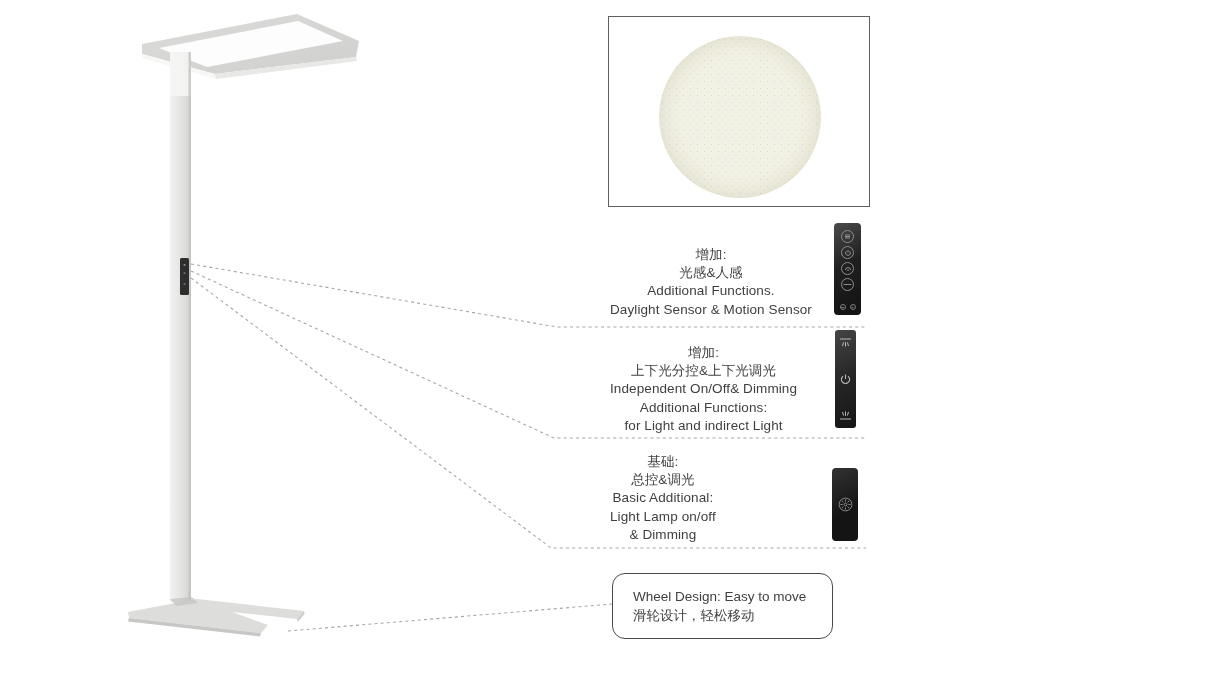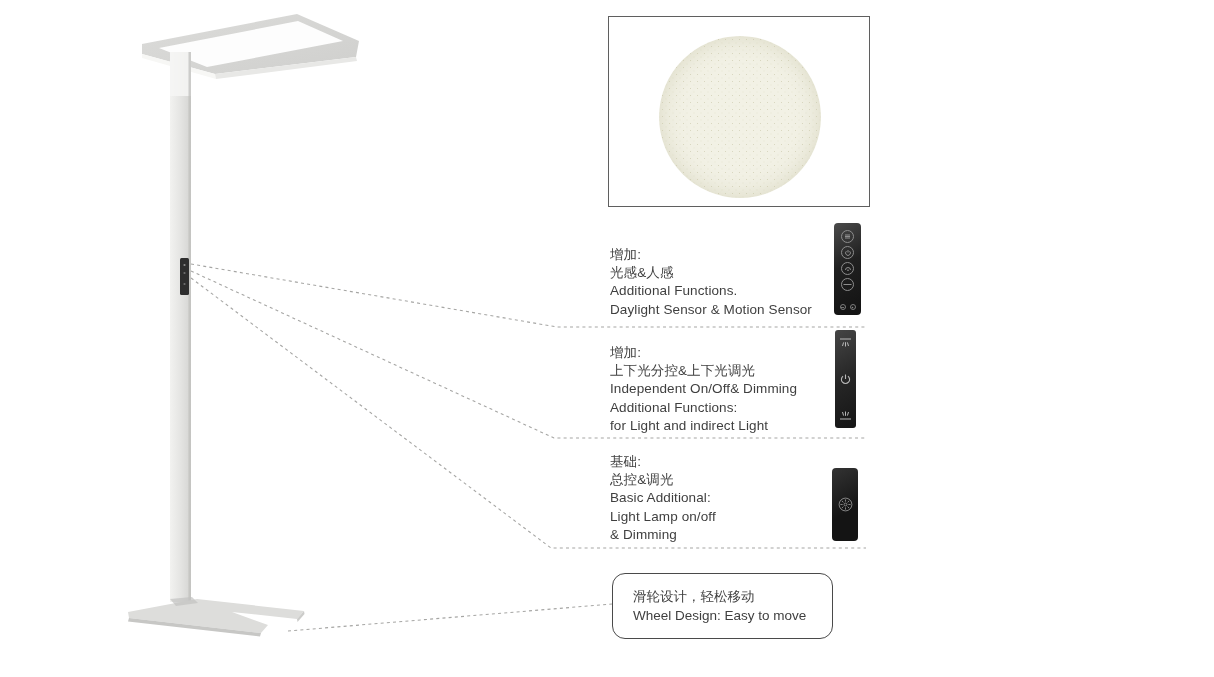--- a/index.html
+++ b/index.html
@@ -14,21 +14,21 @@
     border:1px solid #5f5f5f;background:#ffffff;box-sizing:border-box;}
   .diffuser-circle{position:absolute;left:50px;top:19px;width:162px;height:162px;border-radius:50%;
     background-color:#f2f1e5;
     background-image:
       radial-gradient(#d9d7c0 15%, rgba(0,0,0,0) 19%),
       radial-gradient(#e6e4d2 15%, rgba(0,0,0,0) 19%);
     background-size:7px 7px;background-position:0 0,3.5px 3.5px;
     box-shadow:inset 0 0 22px rgba(198,196,168,.55);}
 
   
-  .callout{position:absolute;left:610px;font-size:13.5px;line-height:18.2px;letter-spacing:.1px;}
+  .callout{position:absolute;left:610px;font-size:13.5px;line-height:18.2px;letter-spacing:.1px;text-align:center;}
   .c1{top:246px;} .c2{top:344px;} .c3{top:453px;}
   .callout .tline{white-space:nowrap;}
 
   
   .remote{position:absolute;box-sizing:border-box;display:flex;flex-direction:column;align-items:center;}
   .remote1{left:834px;top:223px;width:27px;height:92px;border-radius:4px;
     background:linear-gradient(150deg,#4b4b4b 0%,#202020 45%,#121212 100%);
     padding-top:7px;gap:3px;}
   .rbtn{width:13px;height:13px;border:1px solid #8d8d8d;border-radius:50%;box-sizing:border-box;
     display:flex;align-items:center;justify-content:center;flex:0 0 auto;}
@@ -208,17 +208,17 @@
         <line x1="11.4" y1="8.5" x2="13.6" y2="8.5"></line>
         <line x1="4.9" y1="4.9" x2="6.4" y2="6.4"></line>
         <line x1="10.6" y1="10.6" x2="12.1" y2="12.1"></line>
         <line x1="12.1" y1="4.9" x2="10.6" y2="6.4"></line>
         <line x1="6.4" y1="10.6" x2="4.9" y2="12.1"></line>
       </g>
     </svg>
   </div>
 
   <div class="wheel-box">
+    <div class="tline">Wheel Design: Easy to move</div>
     <div class="tline">滑轮设计，轻松移动</div>
-    <div class="tline">Wheel Design: Easy to move</div>
   </div>
 
 </div>
 
 </body></html>

